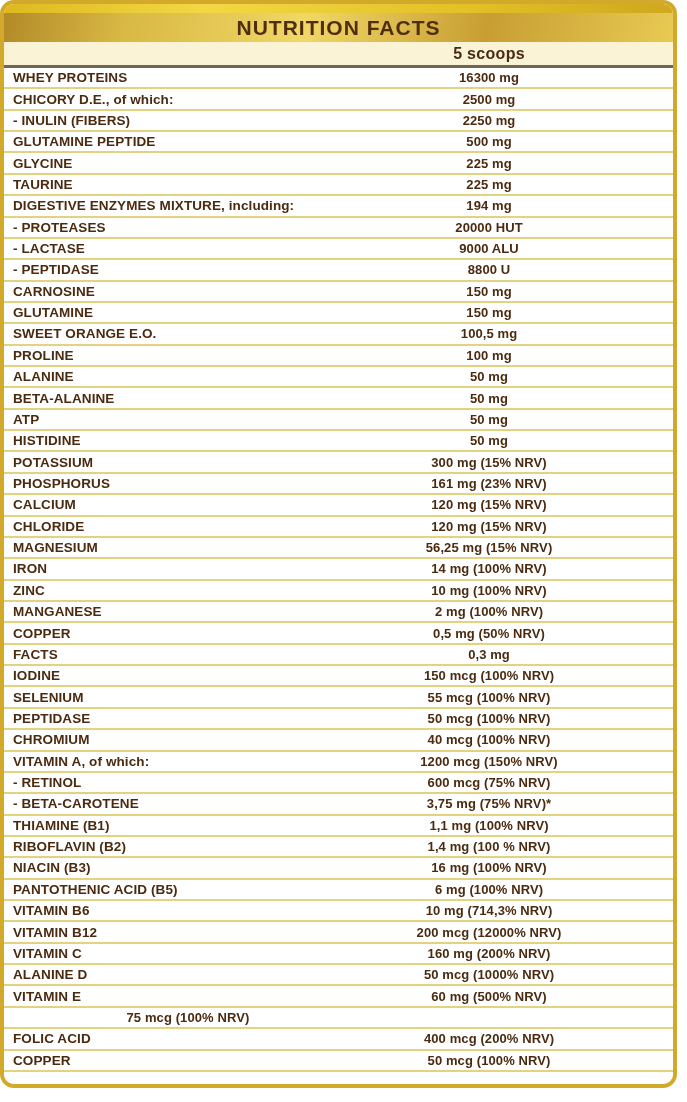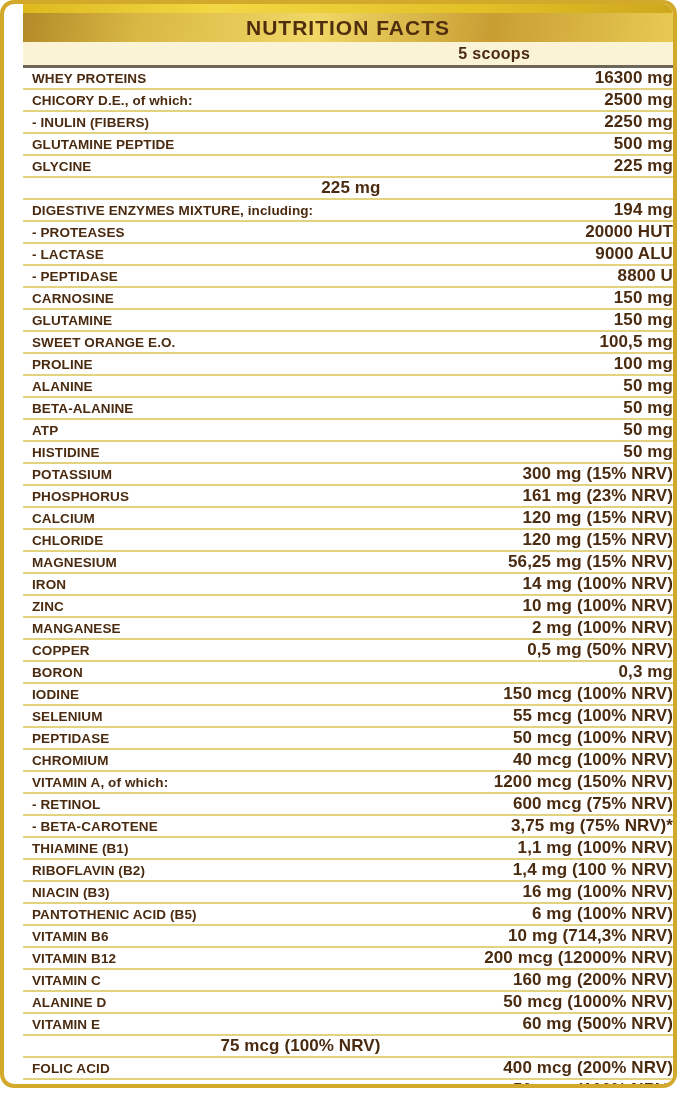--- a/index.html
+++ b/index.html
@@ -21,21 +21,20 @@
   .label-card {
     width: 677px;
     height: 1088px;
     margin: 0;
     border: 4px solid var(--gold-border);
     border-radius: 14px;
     overflow: hidden;
     background: #ffffff;
     display: flex;
     flex-direction: column;
-    padding-left: 19px;
   }
 
   .title-strip {
     height: 9px;
     flex: 0 0 9px;
     background: linear-gradient(90deg, #ddb91f 0%, #f2d844 30%, #e2c026 70%, #cfa81e 100%);
   }
   .title-band {
     height: 29px;
     flex: 0 0 29px;
@@ -87,23 +86,23 @@
     flex: 1 1 auto;
     padding-left: 9px;
     color: var(--text-brown);
     font-size: 13.5px;
     font-weight: bold;
     letter-spacing: 0.1px;
     white-space: nowrap;
   }
   .row .row-value {
     flex: 0 0 55%;
-    text-align: right;
+    text-align: center;
     color: var(--text-brown);
-    font-size: 17px;
+    font-size: 13px;
     font-weight: bold;
     letter-spacing: 0.1px;
     white-space: nowrap;
   }
 </style>
 </head>
 <body>
 
 <div class="label-card">
   <div class="title-strip"></div>
@@ -134,20 +133,21 @@
     <span class="row-label">GLUTAMINE PEPTIDE</span>
     <span class="row-value">500 mg</span>
   </div>
 
   <div class="row">
     <span class="row-label">GLYCINE</span>
     <span class="row-value">225 mg</span>
   </div>
 
   <div class="row">
+    <span class="row-label">TAURINE</span>
     <span class="row-value">225 mg</span>
   </div>
 
   <div class="row">
     <span class="row-label">DIGESTIVE ENZYMES MIXTURE, including:</span>
     <span class="row-value">194 mg</span>
   </div>
 
   <div class="row">
     <span class="row-label">- PROTEASES</span>
@@ -243,21 +243,21 @@
     <span class="row-label">MANGANESE</span>
     <span class="row-value">2 mg (100% NRV)</span>
   </div>
 
   <div class="row">
     <span class="row-label">COPPER</span>
     <span class="row-value">0,5 mg (50% NRV)</span>
   </div>
 
   <div class="row">
-    <span class="row-label">BORON</span>
+    <span class="row-label">FACTS</span>
     <span class="row-value">0,3 mg</span>
   </div>
 
   <div class="row">
     <span class="row-label">IODINE</span>
     <span class="row-value">150 mcg (100% NRV)</span>
   </div>
 
   <div class="row">
     <span class="row-label">SELENIUM</span>

